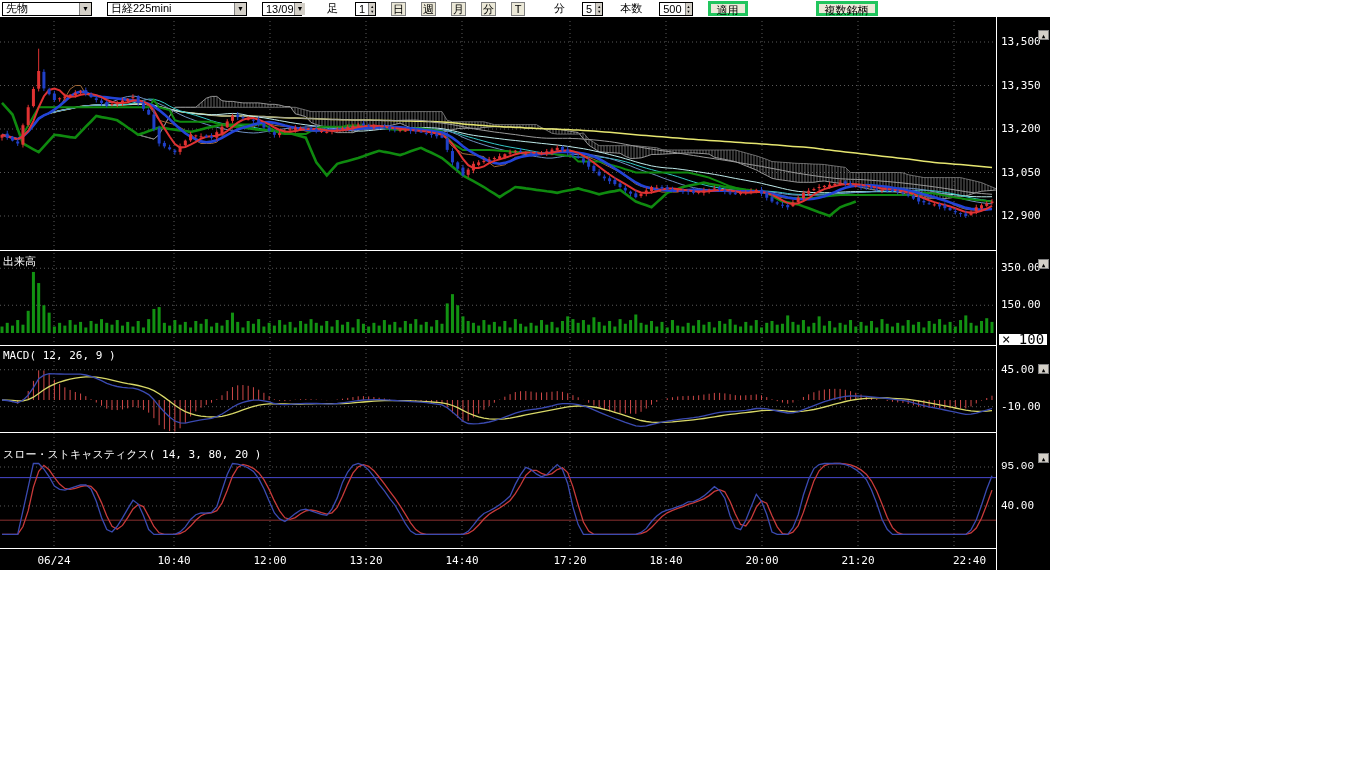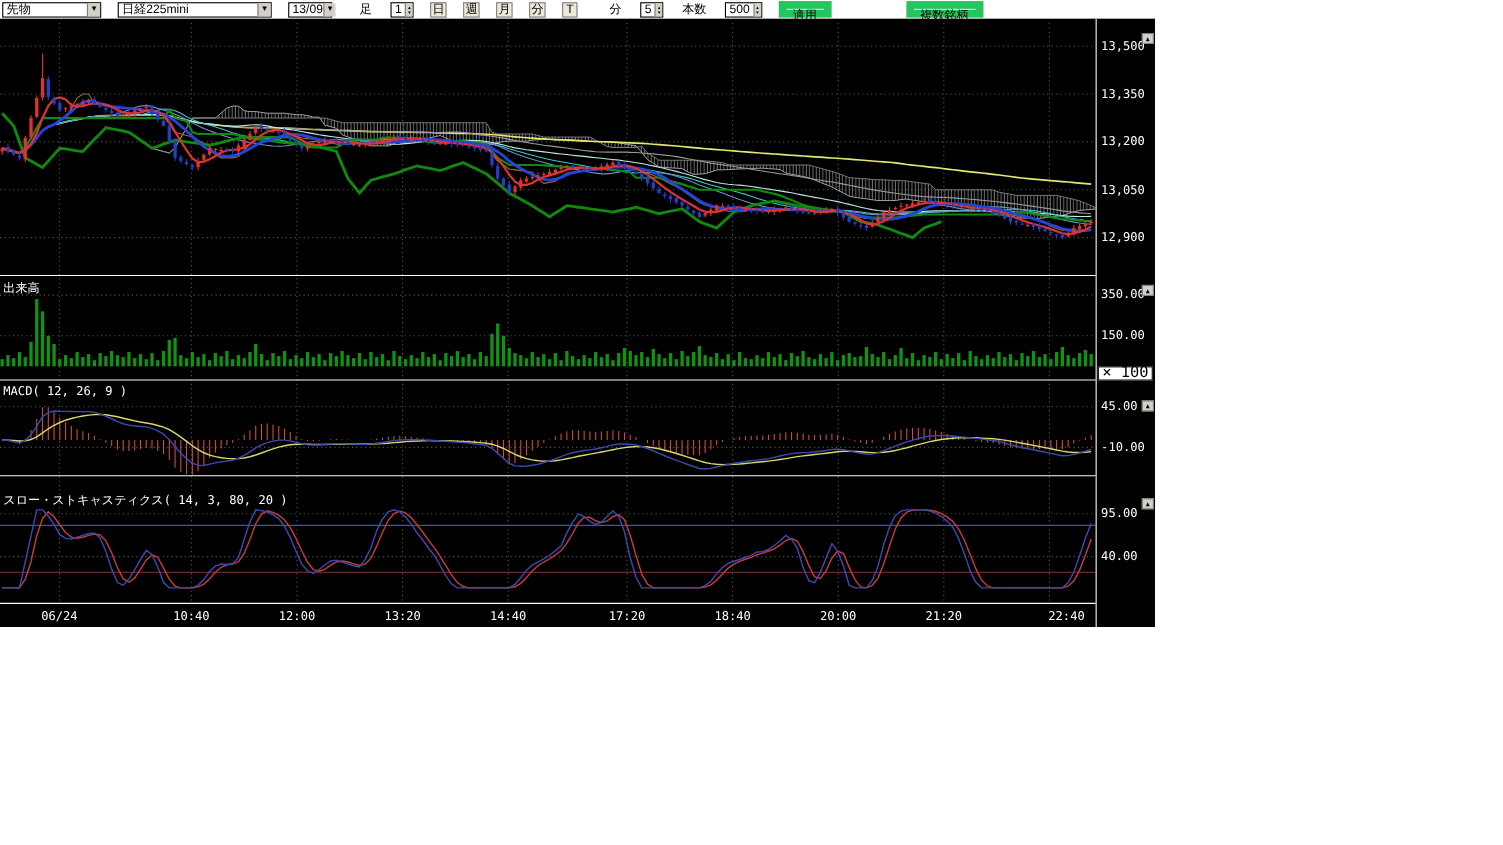--- a/index.html
+++ b/index.html
@@ -8,21 +8,21 @@
   
   .toolbar{height:17px;background:#ffffff;display:flex;align-items:center;font-size:11px;gap:15px;padding-left:2px;}
   .select{display:flex;align-items:center;justify-content:space-between;border:1px solid #000;background:#fff;height:14px;padding-left:3px;box-sizing:border-box;}
   .select .arr{font-size:7px;line-height:12px;background:#d4d0c8;border-left:1px solid #808080;padding:0 2px;color:#000;}
   .sel-cat{width:90px}.sel-sym{width:140px}.sel-con{width:40px}
   .lbl{margin:0 2px;color:#000;}
   .mini-btn{height:14px;min-width:14px;border:1px solid #808080;background:#ece9d8;font-size:11px;line-height:12px;text-align:center;padding:0 1px;box-sizing:border-box;cursor:default;}
   .spin{display:flex;align-items:stretch;border:1px solid #000;height:14px;background:#fff;box-sizing:border-box;}
   .spin .val{padding:0 3px;line-height:12px;}
   .spin .btns{display:flex;flex-direction:column;justify-content:center;background:#d4d0c8;border-left:1px solid #808080;font-size:4px;line-height:5px;padding:0 1px;}
-  .btn{height:15px;border:7px solid #22c55e;background:#ece9d8;font-size:11px;line-height:13px;padding:0 6px;box-sizing:border-box;cursor:default;}
+  .btn{height:15px;border:3px solid #22c55e;background:#ece9d8;font-size:11px;line-height:13px;padding:0 6px;box-sizing:border-box;cursor:default;}
   .gap{width:38px}
   
   .chart{position:relative;width:1050px;height:553px;background:#000;overflow:hidden;font-family:"DejaVu Sans Mono",monospace;}
   .chart svg{position:absolute;left:0;top:0;}
   .hdr{position:absolute;left:4px;color:#fff;font-size:11px;white-space:nowrap;}
   .hdr span{margin-right:18px;}
   .ov{position:absolute;color:#fff;font-size:11px;white-space:nowrap;}
   .mult{background:#fff;color:#000;border:1px solid #000;font-size:14px;line-height:11px;padding:0 3px;}
   .arrow-btn{position:absolute;width:11px;height:10px;background:#d4d0c8;color:#000;font-size:6px;line-height:10px;text-align:center;border:1px solid #808080;box-sizing:border-box;cursor:default;}
 </style>
@@ -915,21 +915,21 @@
           <div class="ov" style="left: 1001px; top: 148.5px;">13,050</div>
           <div class="ov" style="left: 1001px; top: 192px;">12,900</div>
           <div class="ov" style="left: 3px; top: 237px;">出来高</div>
           <div class="ov" style="left: 1001px; top: 244.25px;">350.00</div>
           <div class="ov" style="left: 1001px; top: 281.25px;">150.00</div>
           <div class="ov mult" style="left: 998px; top: 316px;">× 100</div>
           <div class="ov" style="left: 3px; top: 332px;">MACD( 12, 26, 9 )</div>
           <div class="ov" style="left: 1001px; top: 345.728px;">45.00</div>
           <div class="ov" style="left: 1001px; top: 382.727px;">-10.00</div>
           <div class="ov" style="left: 3px; top: 430px;">スロー・ストキャスティクス( 14, 3, 80, 20 )</div>
-          <div class="ov" style="left: 1001px; top: 443px;">95.00</div>
+          <div class="ov" style="left: 1001px; top: 443px; font-family: Liberation Mono, monospace;">95.00</div>
           <div class="ov" style="left: 1001px; top: 481.995px;">40.00</div>
           <div class="ov" style="left: 30px; top: 537px; width: 48px; text-align: center;">06/24</div>
           <div class="ov" style="left: 150px; top: 537px; width: 48px; text-align: center;">10:40</div>
           <div class="ov" style="left: 246px; top: 537px; width: 48px; text-align: center;">12:00</div>
           <div class="ov" style="left: 342px; top: 537px; width: 48px; text-align: center;">13:20</div>
           <div class="ov" style="left: 438px; top: 537px; width: 48px; text-align: center;">14:40</div>
           <div class="ov" style="left: 546px; top: 537px; width: 48px; text-align: center;">17:20</div>
           <div class="ov" style="left: 642px; top: 537px; width: 48px; text-align: center;">18:40</div>
           <div class="ov" style="left: 738px; top: 537px; width: 48px; text-align: center;">20:00</div>
           <div class="ov" style="left: 834px; top: 537px; width: 48px; text-align: center;">21:20</div>

